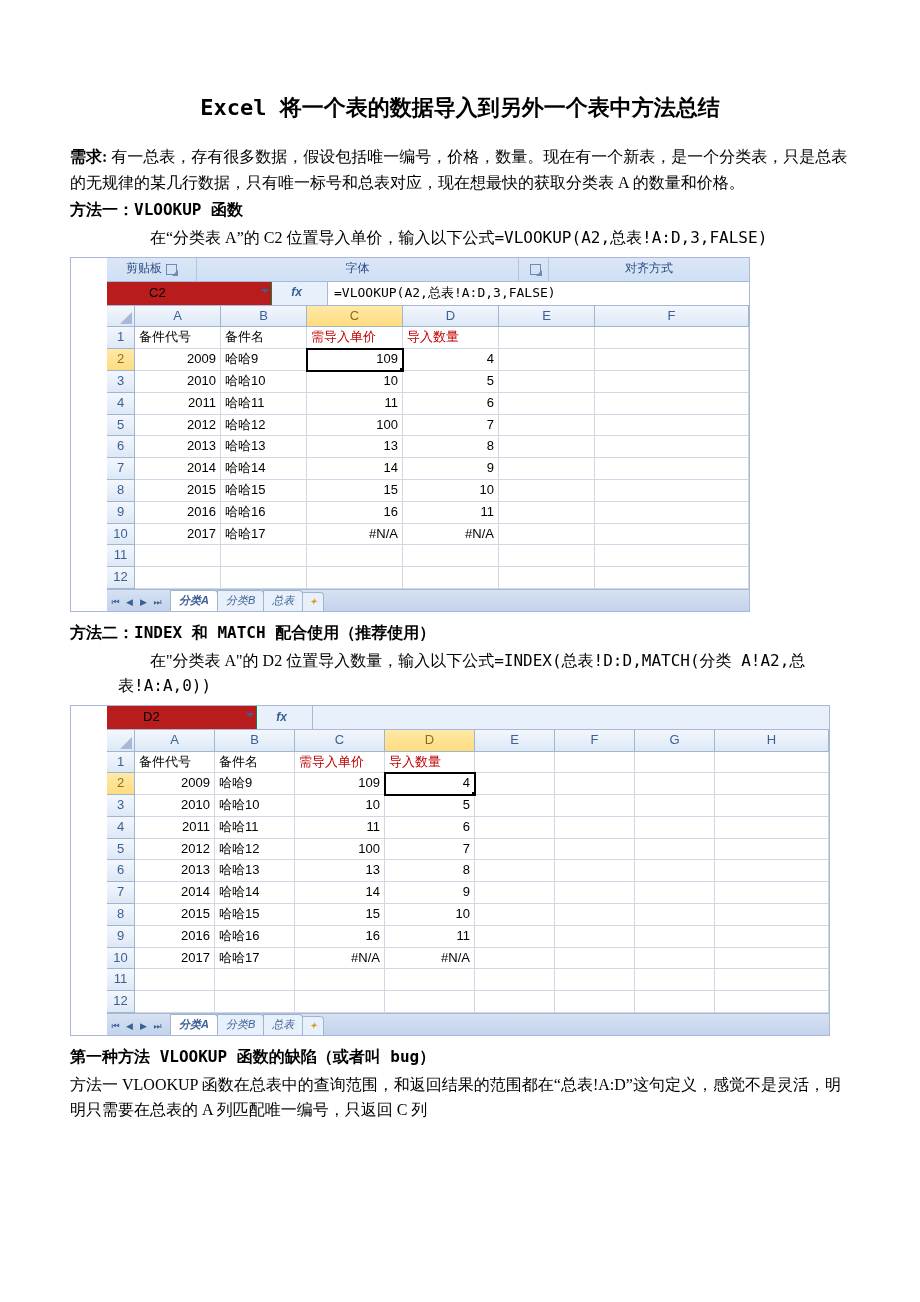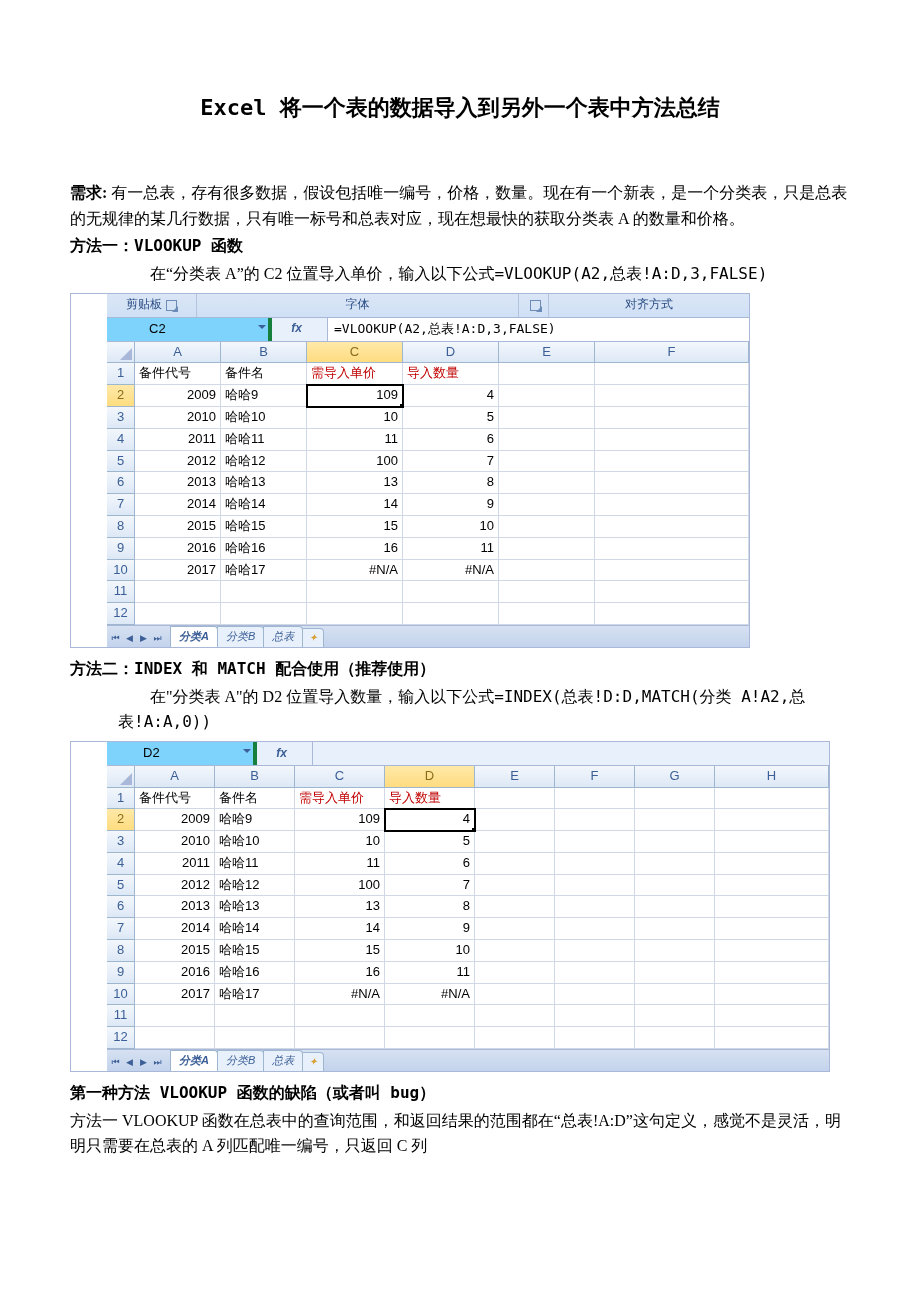--- a/index.html
+++ b/index.html
@@ -10,21 +10,21 @@
     color: #000;
     width: 920px;
     padding: 90px 70px 40px 70px;
     line-height: 1.6;
   }
   h1 {
     font-family: "Consolas", "SimSun", monospace;
     font-size: 22px;
     text-align: center;
     font-weight: bold;
-    margin-bottom: 55px;
+    margin-bottom: 19px;
   }
   p { margin: 2px 0; }
   .bold-label { font-weight: bold; }
   .indent { text-indent: 2em; margin-left: 48px; }
   .mono { font-family: "Consolas", monospace; }
 
   
   .excel-fig {
     font-family: "Tahoma", "SimSun", sans-serif;
     font-size: 13px;
@@ -64,22 +64,22 @@
   }
   .namebox-row {
     display: flex;
     background: #e8f0fb;
     border-bottom: 1px solid #a9b8d8;
     height: 24px;
     align-items: stretch;
   }
   .namebox {
     width: 165px;
-    border-right: 4px solid #15803d;
-    background: #7dd3fc;
+    border-right: 1px solid #15803d;
+    background: #b91c1c;
     display: flex; align-items: center;
     padding-left: 42px;
     position: relative;
   }
   .namebox-drop {
     position: absolute; right: 2px; top: 50%;
     transform: translateY(-50%);
     width: 0; height: 0;
     border: 4px solid transparent;
     border-top-color: #3b5f96;

